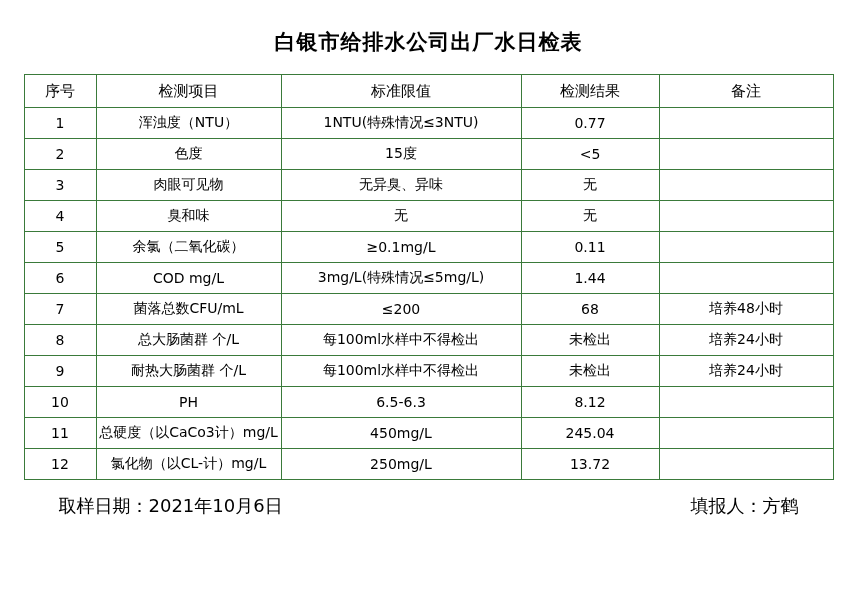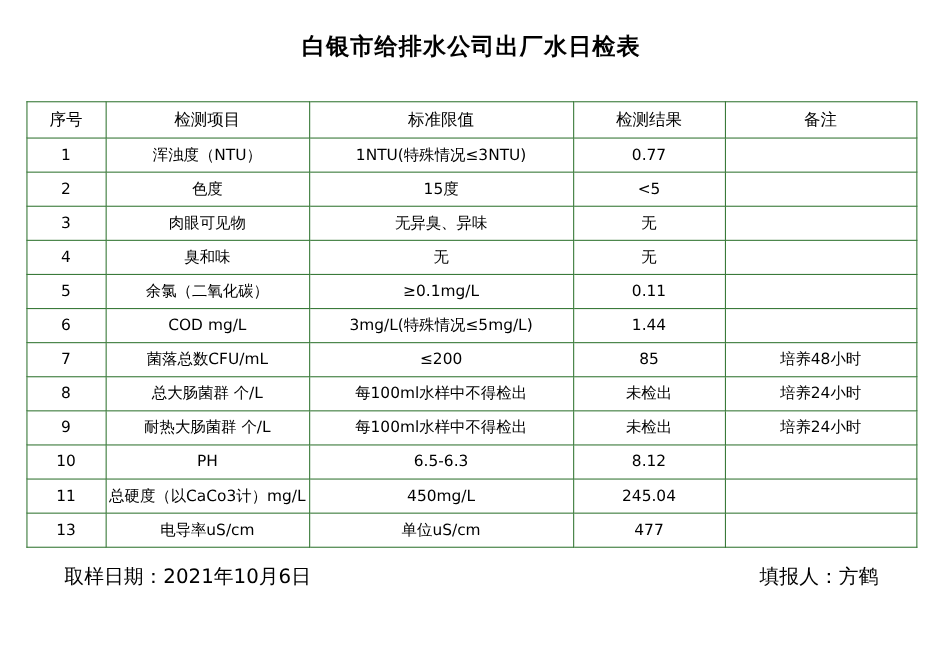--- a/index.html
+++ b/index.html
@@ -19,21 +19,21 @@
     width: 857px;
     height: 597px;
     box-sizing: border-box;
   }
   .doc-title {
     text-align: center;
     font-size: 21px;
     font-weight: bold;
     letter-spacing: 1px;
     margin-top: 28px;
-    margin-bottom: 36px;
+    margin-bottom: 18px;
     font-family: "DejaVu Sans", "Liberation Sans", sans-serif;
   }
   .table-wrap {
     padding: 0 12px;
   }
   table.report {
     border-collapse: collapse;
     width: 809px;
     margin: 0 auto;
     table-layout: fixed;
@@ -143,21 +143,21 @@
           <td class="num">6</td>
           <td>COD        mg/L</td>
           <td class="cell-sub">3mg/L(特殊情况≤5mg/L)</td>
           <td class="num">1.44</td>
           <td></td>
         </tr>
         <tr>
           <td class="num">7</td>
           <td>菌落总数CFU/mL</td>
           <td class="cell-sub">≤200</td>
-          <td class="num">85</td>
+          <td class="num">68</td>
           <td>培养48小时</td>
         </tr>
         <tr>
           <td class="num">8</td>
           <td>总大肠菌群 个/L</td>
           <td class="cell-sub">每100ml水样中不得检出</td>
           <td>未检出</td>
           <td>培养24小时</td>
         </tr>
         <tr>
@@ -175,24 +175,24 @@
           <td></td>
         </tr>
         <tr>
           <td class="num">11</td>
           <td>总硬度（以CaCo3计）mg/L</td>
           <td class="cell-sub">450mg/L</td>
           <td class="num">245.04</td>
           <td></td>
         </tr>
         <tr>
-          <td class="num">13</td>
-          <td>电导率uS/cm</td>
-          <td class="cell-sub">单位uS/cm</td>
-          <td class="num">477</td>
+          <td class="num">12</td>
+          <td>氯化物（以CL-计）mg/L</td>
+          <td class="cell-sub">250mg/L</td>
+          <td class="num">13.72</td>
           <td></td>
         </tr>
       </tbody>
     </table>
   </div>
 
   <div class="footer">
     <div>取样日期：2021年10月6日</div>
     <div>填报人：方鹤</div>
   </div>

